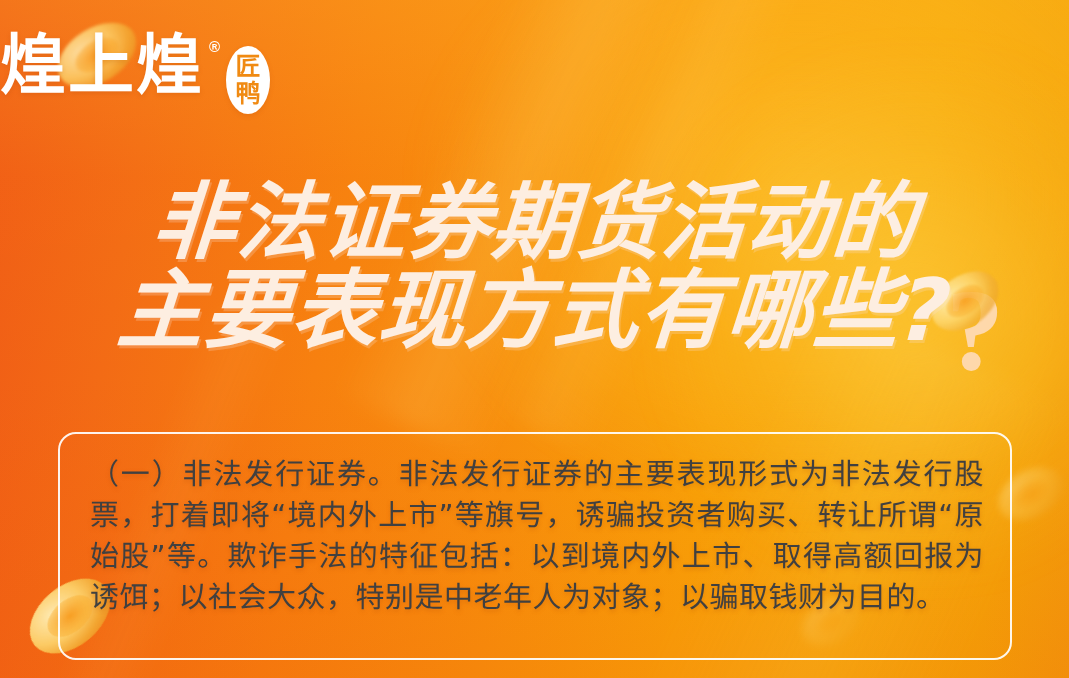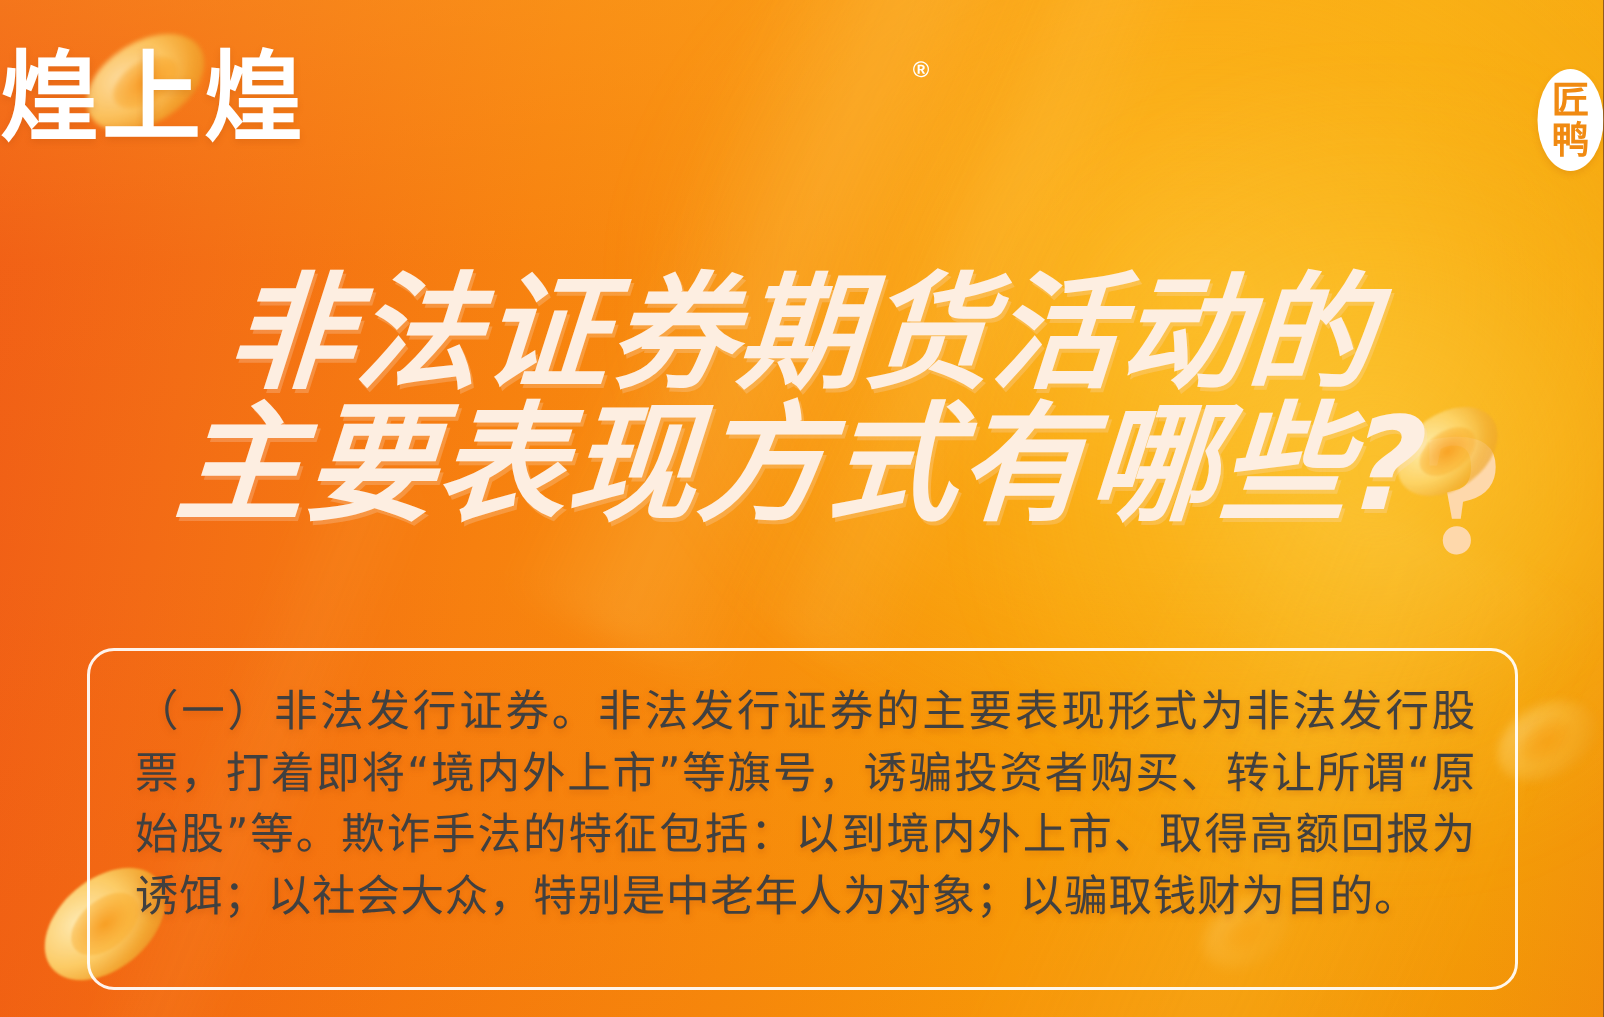--- a/index.html
+++ b/index.html
@@ -126,21 +126,21 @@
     pointer-events: none;
   }
 
   
   .logo {
     position: absolute;
     left: 0; right: 0;
     top: 34px;
     display: flex;
     align-items: flex-start;
-    justify-content: space-between;
+    justify-content: flex-start;
     gap: 2px;
   }
   .logo-word {
     font-family: "DejaVu Sans", "Liberation Sans", sans-serif;
     font-weight: 700;
     font-size: 66px;
     line-height: 0.96;
     color: #ffffff;
     letter-spacing: 2px;
     text-shadow: 0 2px 5px rgba(160,60,0,0.18);

